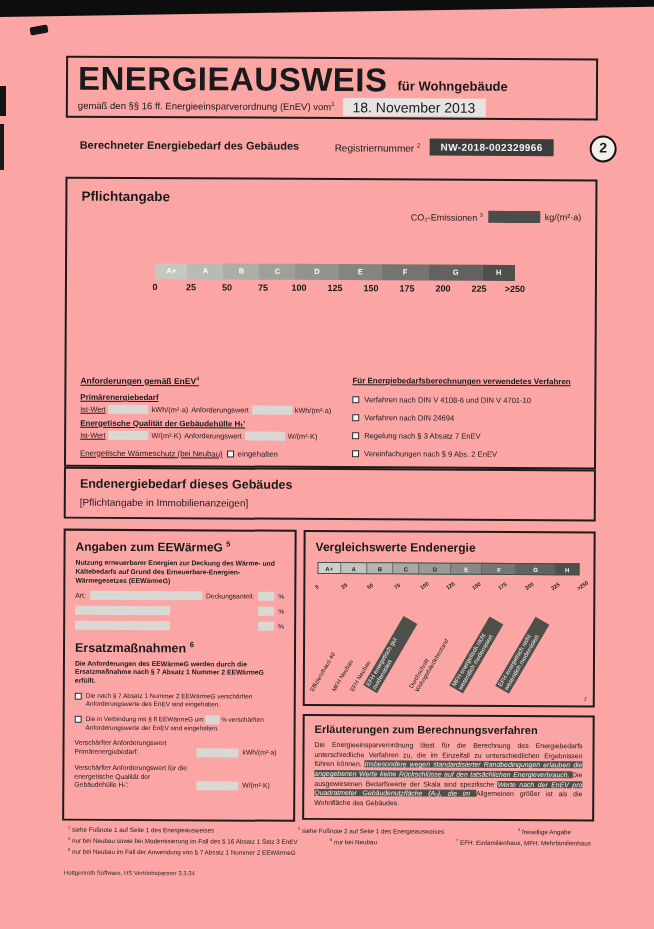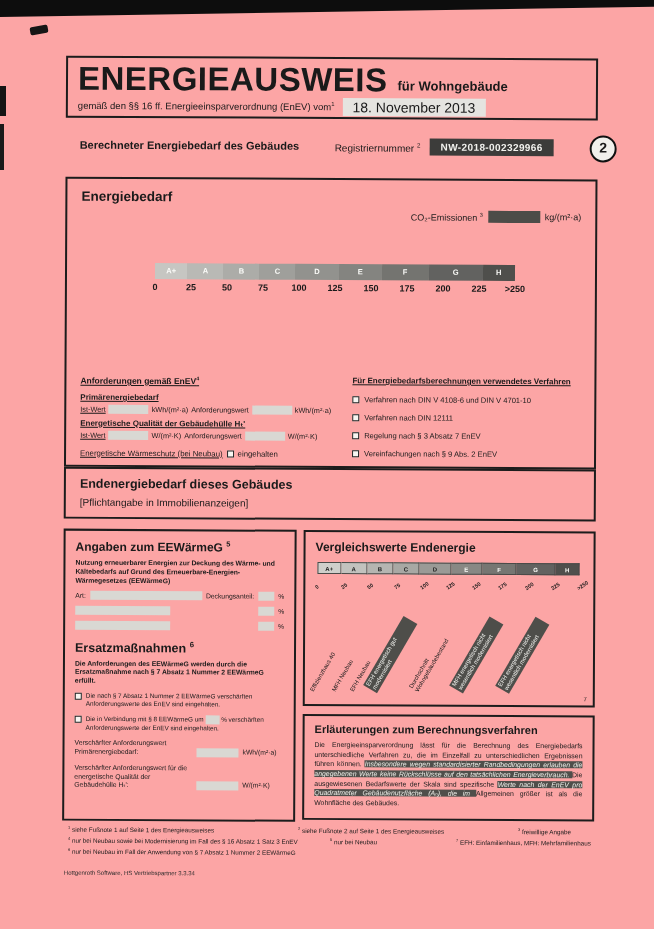--- a/index.html
+++ b/index.html
@@ -141,21 +141,21 @@
         <span class="date-value">18. November 2013</span>
       </div>
     </div>
 
     <div class="meta-label">Berechneter Energiebedarf des Gebäudes</div>
     <div class="registry-label"><span>Registriernummer</span>&nbsp;<sup>2</sup></div>
     <div class="registry-badge">NW-2018-002329966</div>
     <div class="page-circle">2</div>
 
     <div class="box eb-box">
-      <div class="eb-title">Energiebedarf</div>
+      <div class="eb-title">Pflichtangabe</div>
 
       <div class="co2-row">
         <span><span>CO₂-Emissionen</span>&nbsp;<sup>3</sup></span>
         <span class="co2-redacted"></span>
         <span>kg/(m²·a)</span>
       </div>
 
       <div class="scale">
         <div class="band">
           <span class="s0">A+</span>
@@ -211,21 +211,21 @@
       </div>
 
       <div class="verf">
         <div class="h1">Für Energiebedarfsberechnungen verwendetes Verfahren</div>
         <div class="vopt">
           <span class="cb"></span>
           <span>Verfahren nach DIN V 4108-6 und DIN V 4701-10</span>
         </div>
         <div class="vopt">
           <span class="cb"></span>
-          <span>Verfahren nach DIN 12111</span>
+          <span>Verfahren nach DIN 24694</span>
         </div>
         <div class="vopt">
           <span class="cb"></span>
           <span>Regelung nach § 3 Absatz 7 EnEV</span>
         </div>
         <div class="vopt">
           <span class="cb"></span>
           <span>Vereinfachungen nach § 9 Abs. 2 EnEV</span>
         </div>
       </div>

